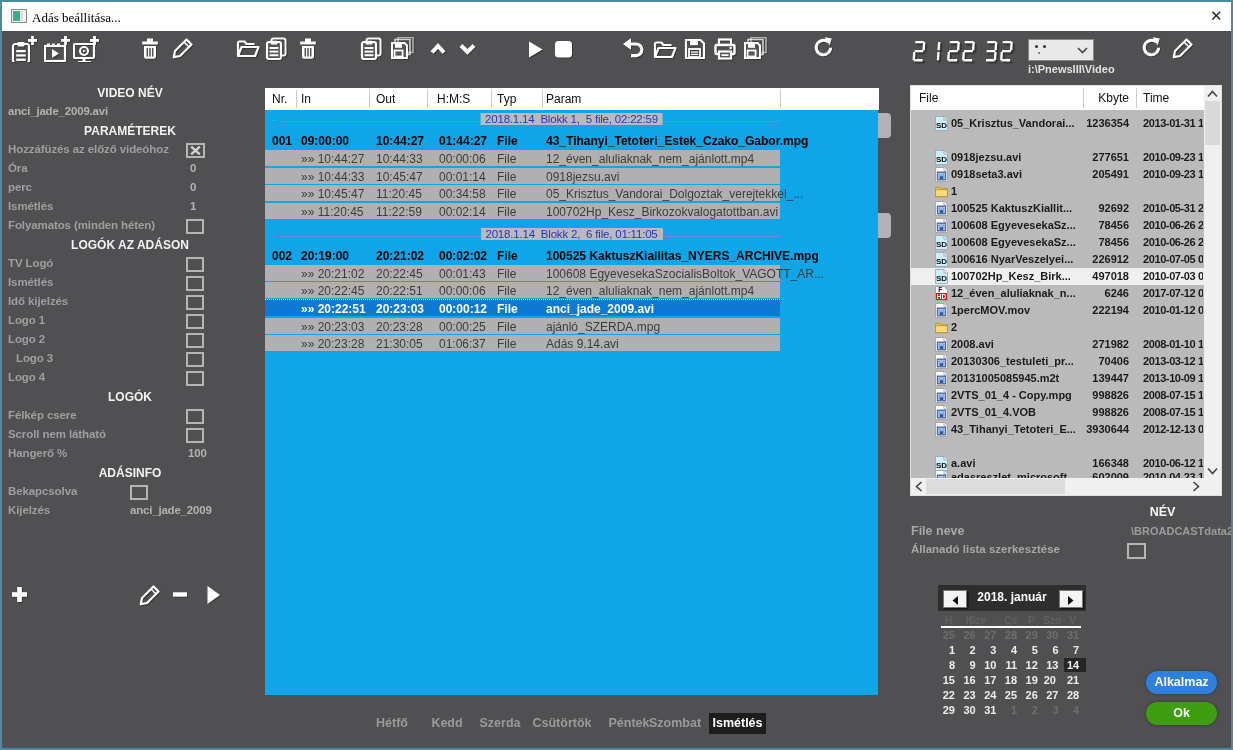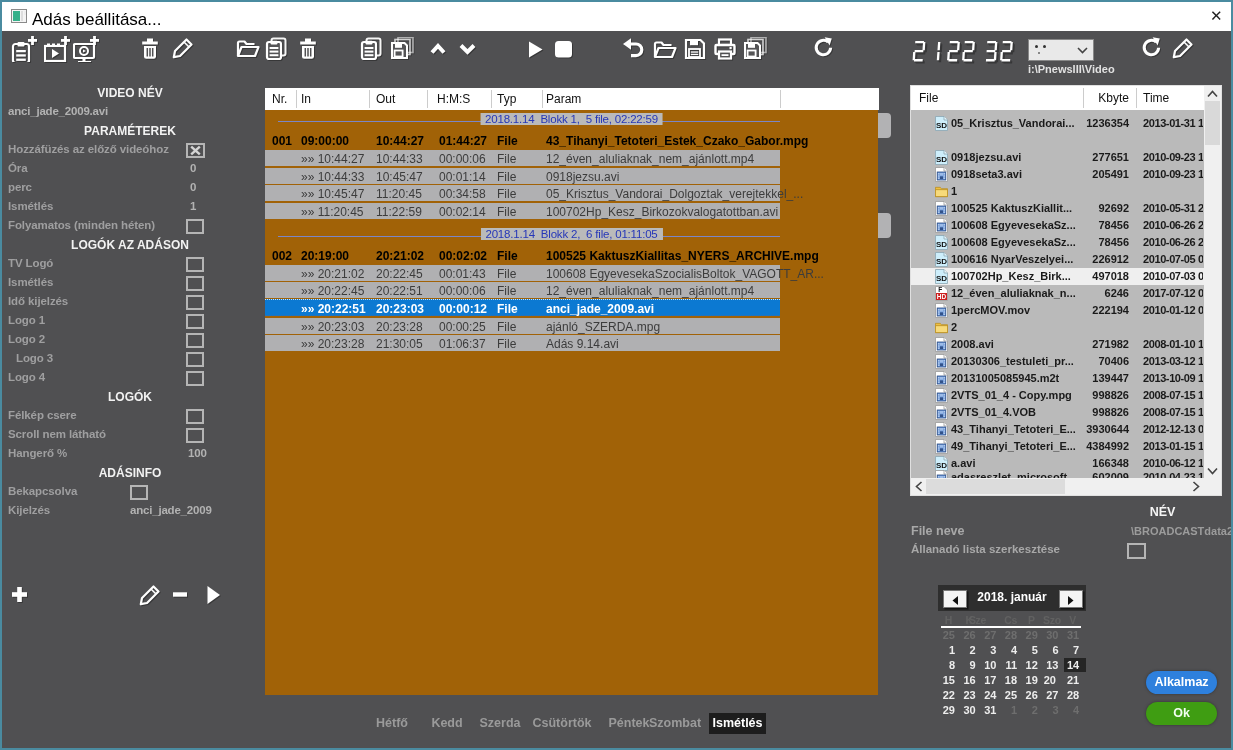--- a/index.html
+++ b/index.html
@@ -1,33 +1,33 @@
 <!DOCTYPE html>
 <html><head>
 <meta charset="utf-8">
 <style>
 html,body{margin:0;padding:0;}
 body{width:1233px;height:750px;overflow:hidden;font-family:"Liberation Sans",sans-serif;}
 #win{position:absolute;left:0;top:0;width:1233px;height:750px;background:#505052;}
 #winborder{position:absolute;left:0;top:0;width:1233px;height:750px;border:2px solid #4a8ba0;box-sizing:border-box;pointer-events:none;z-index:50;}
 .abs{position:absolute;}
 #titlebar{position:absolute;left:2px;top:2px;width:1229px;height:29px;background:#ffffff;}
-#titletext{position:absolute;left:30px;top:8px;font-size:17px;color:#000;}
+#titletext{position:absolute;left:30px;top:8px;font-size:13px;color:#000;font-family:Liberation Serif, serif;}
 #closex{position:absolute;left:1208px;top:5px;font-size:15px;color:#222;font-weight:400;}
 #toolbar > svg,#leftpanel > svg{filter:drop-shadow(1.2px 1.4px 0.4px rgba(25,25,25,0.45));}
 
 .lp{position:absolute;font-size:11.5px;font-weight:bold;color:#9f9fa0;left:8px;white-space:nowrap;letter-spacing:-0.1px;}
 .lph{position:absolute;font-size:12px;font-weight:bold;color:#f2f2f2;text-align:center;width:260px;left:0;white-space:nowrap;}
 .lpv{position:absolute;font-size:11.5px;font-weight:bold;color:#b2b2b2;white-space:nowrap;letter-spacing:-0.2px;}
 .cb{position:absolute;width:14px;height:11px;border:2px solid #b5b5b5;background:transparent;}
 
 #thead{position:absolute;left:265px;top:88px;width:614px;height:22px;background:#ffffff;}
 .th{position:absolute;top:4px;font-size:12px;color:#111;}
 .thsep{position:absolute;top:2px;width:1px;height:18px;background:#cccccc;}
-#tbody{position:absolute;left:265px;top:110px;width:613px;height:585px;background:#a16207;text-decoration:underline;}
+#tbody{position:absolute;left:265px;top:110px;width:613px;height:585px;background:#0ea5e9;text-decoration:underline;}
 .blk{position:absolute;left:0;width:613px;height:23px;}
 .blkline{position:absolute;top:11px;height:1px;background:#7a86c8;}
 .blktext{position:absolute;left:50%;transform:translateX(-50%);top:3px;font-size:11.5px;letter-spacing:-0.2px;color:#2637b8;background:#bababa;padding:0 5px;white-space:nowrap;}
 .row{position:absolute;left:0;width:515px;height:16px;font-size:12px;color:#3c3c3c;}
 .rowd{background:#b0b0b2;}
 .rowsel{background:#0c79d2;color:#ffffff;font-weight:bold;border-top:1px dotted #cfe4f7;border-bottom:1px dotted #3a6ea5;box-sizing:border-box;height:17px !important;margin-top:-1px;}
 .c0{position:absolute;left:7px;top:2px;}
 .c1{position:absolute;left:36px;top:2px;}
 .c2{position:absolute;left:111px;top:2px;}
 .c3{position:absolute;left:174px;top:2px;}
@@ -740,38 +740,20 @@
           <rect x="3.2" y="10.6" width="1.2" height="1.2" fill="#dce8f8"></rect>
           <rect x="8.6" y="6.2" width="1.2" height="1.2" fill="#dce8f8"></rect>
           <rect x="8.6" y="8.4" width="1.2" height="1.2" fill="#dce8f8"></rect>
           <rect x="8.6" y="10.6" width="1.2" height="1.2" fill="#dce8f8"></rect>
           <rect x="5" y="6" width="3" height="2.6" fill="#9dbce8"></rect>
           <rect x="5" y="9.4" width="3" height="2.6" fill="#32528a"></rect>
         </svg>
         <div class="fname">43_Tihanyi_Tetoteri_E...</div>
         <div class="fkb">3930644</div>
         <div class="ftime">2012-12-13 0</div>
-      </div>
-      <div class="frow" style="top:352px">
-        <svg class="ficon" width="13" height="15" viewBox="0 0 13 15">
-          <path d="M0.5 0.5 h8.5 l3.5 3.5 v10.5 h-12 Z" fill="#ffffff" stroke="#9a9a9a" stroke-width="0.8"></path>
-          <path d="M9 0.5 v3.5 h3.5" fill="#fff" stroke="#9a9a9a" stroke-width="0.8"></path>
-          <rect x="2.2" y="5" width="8.6" height="8" fill="#6b97d8" stroke="#2a4a80" stroke-width="0.8"></rect>
-          <rect x="3.2" y="6.2" width="1.2" height="1.2" fill="#dce8f8"></rect>
-          <rect x="3.2" y="8.4" width="1.2" height="1.2" fill="#dce8f8"></rect>
-          <rect x="3.2" y="10.6" width="1.2" height="1.2" fill="#dce8f8"></rect>
-          <rect x="8.6" y="6.2" width="1.2" height="1.2" fill="#dce8f8"></rect>
-          <rect x="8.6" y="8.4" width="1.2" height="1.2" fill="#dce8f8"></rect>
-          <rect x="8.6" y="10.6" width="1.2" height="1.2" fill="#dce8f8"></rect>
-          <rect x="5" y="6" width="3" height="2.6" fill="#9dbce8"></rect>
-          <rect x="5" y="9.4" width="3" height="2.6" fill="#32528a"></rect>
-        </svg>
-        <div class="fname">49_Tihanyi_Tetoteri_E...</div>
-        <div class="fkb">4384992</div>
-        <div class="ftime">2013-01-15 1</div>
       </div>
       <div class="frow" style="top:369px">
         <svg class="ficon" width="13" height="15" viewBox="0 0 13 15">
           <path d="M0.5 0.5 h8.5 l3.5 3.5 v10.5 h-12 Z" fill="#cdeefb" stroke="#8aa6b2" stroke-width="0.8"></path>
           <path d="M9 0.5 v3.5 h3.5" fill="#e8f7fd" stroke="#8aa6b2" stroke-width="0.8"></path>
           <text x="1" y="11.5" font-family="Liberation Sans" font-size="8" font-weight="bold" fill="#111">SD</text>
         </svg>
         <div class="fname">a.avi</div>
         <div class="fkb">166348</div>
         <div class="ftime">2010-06-12 1</div>

